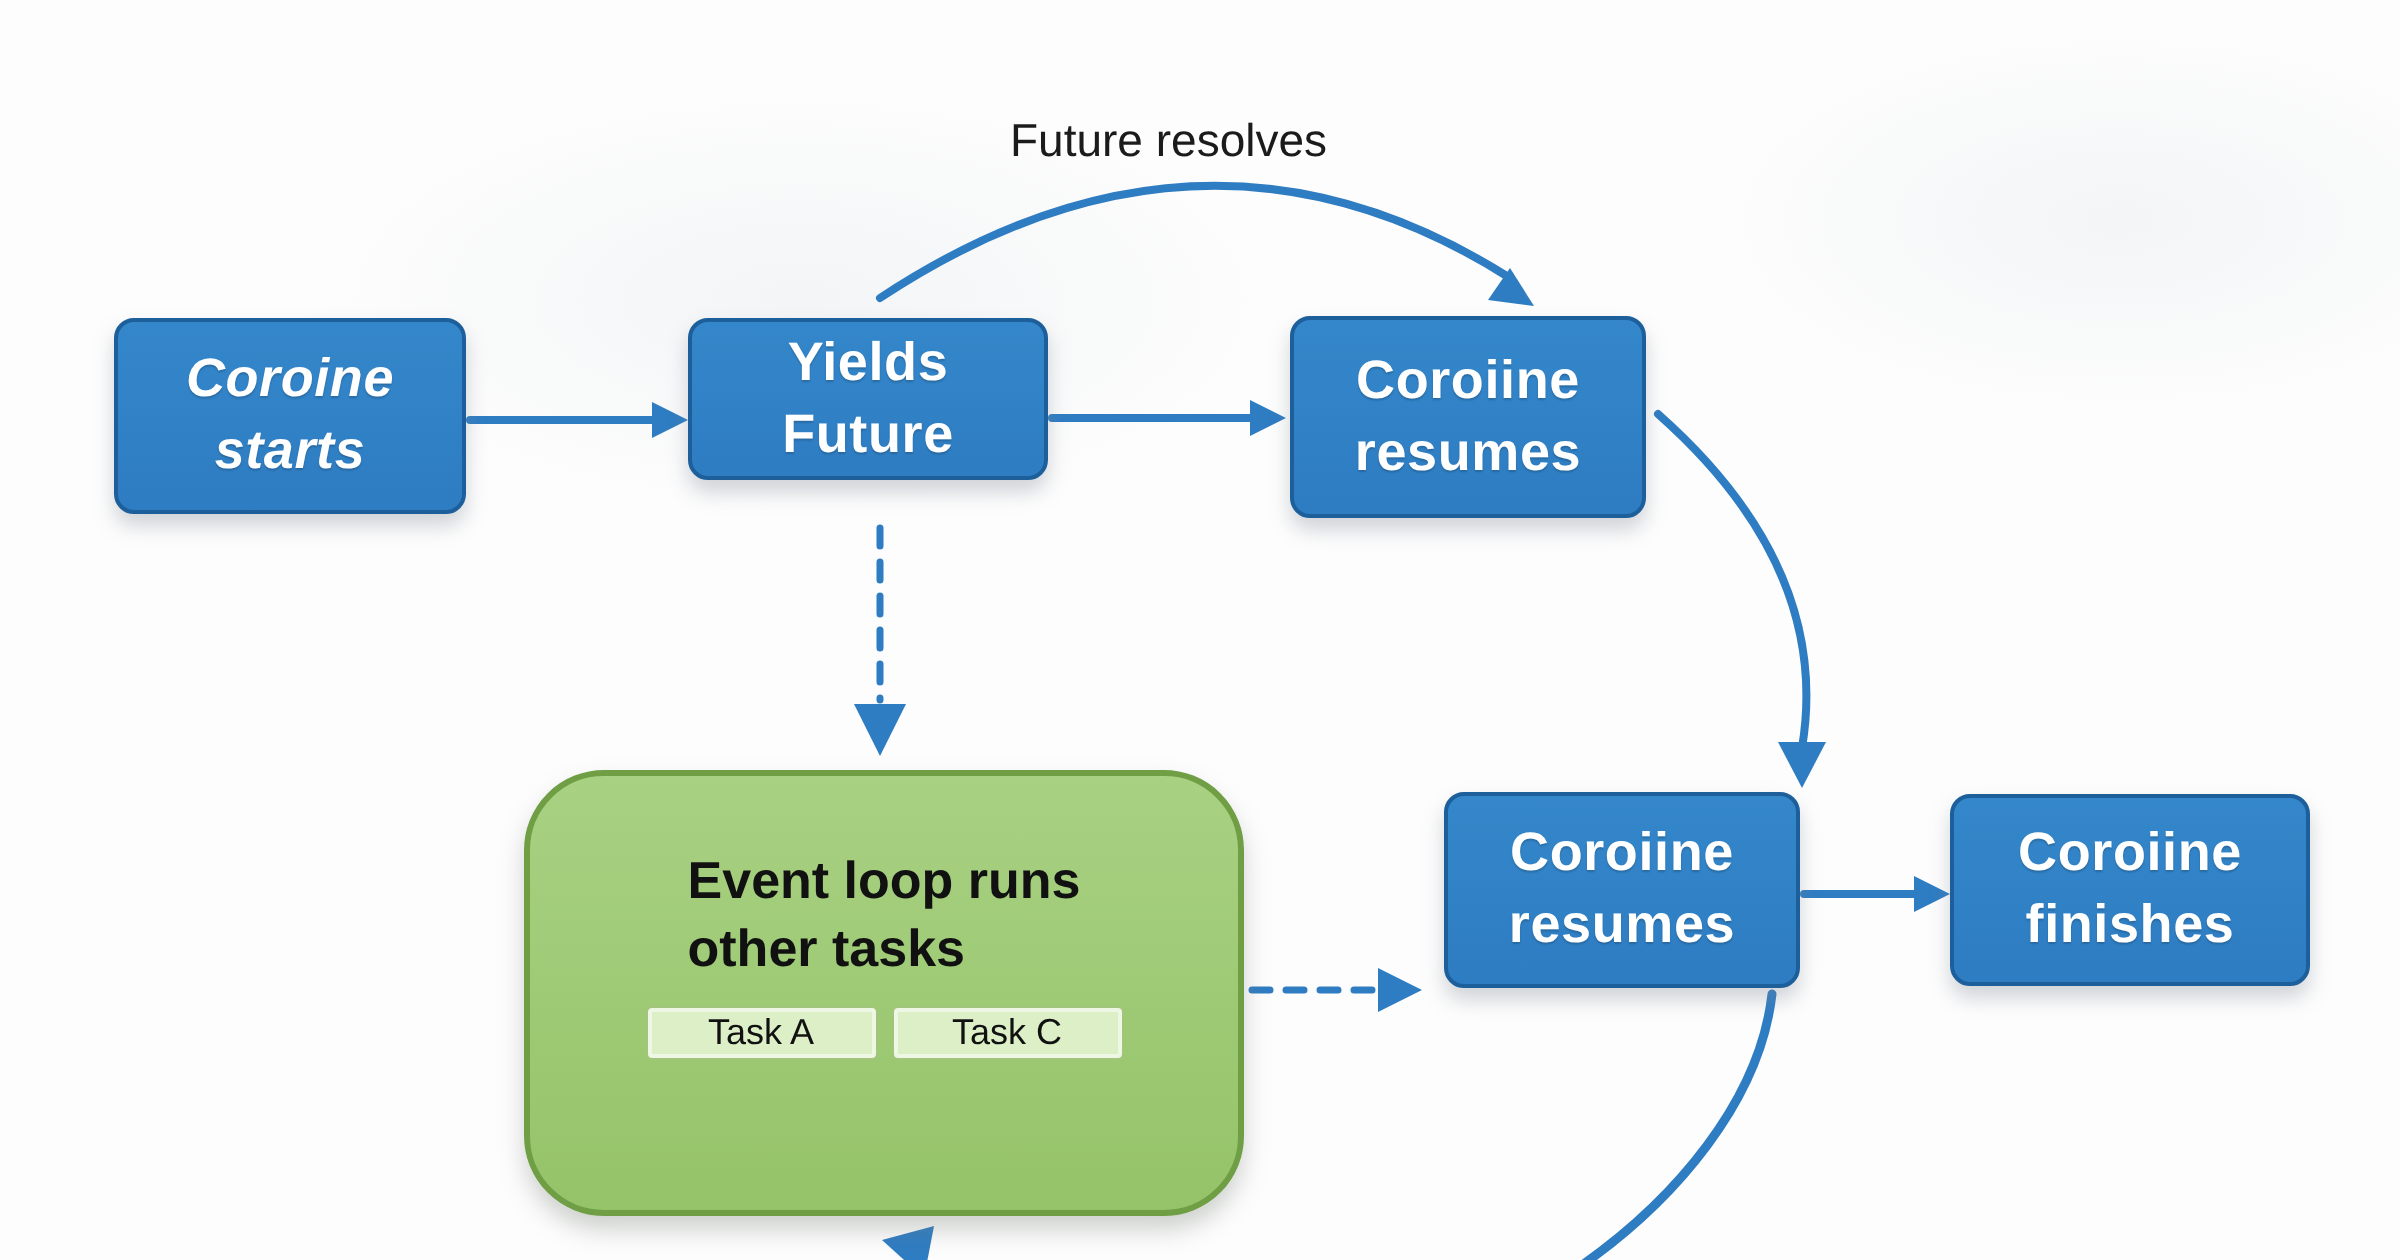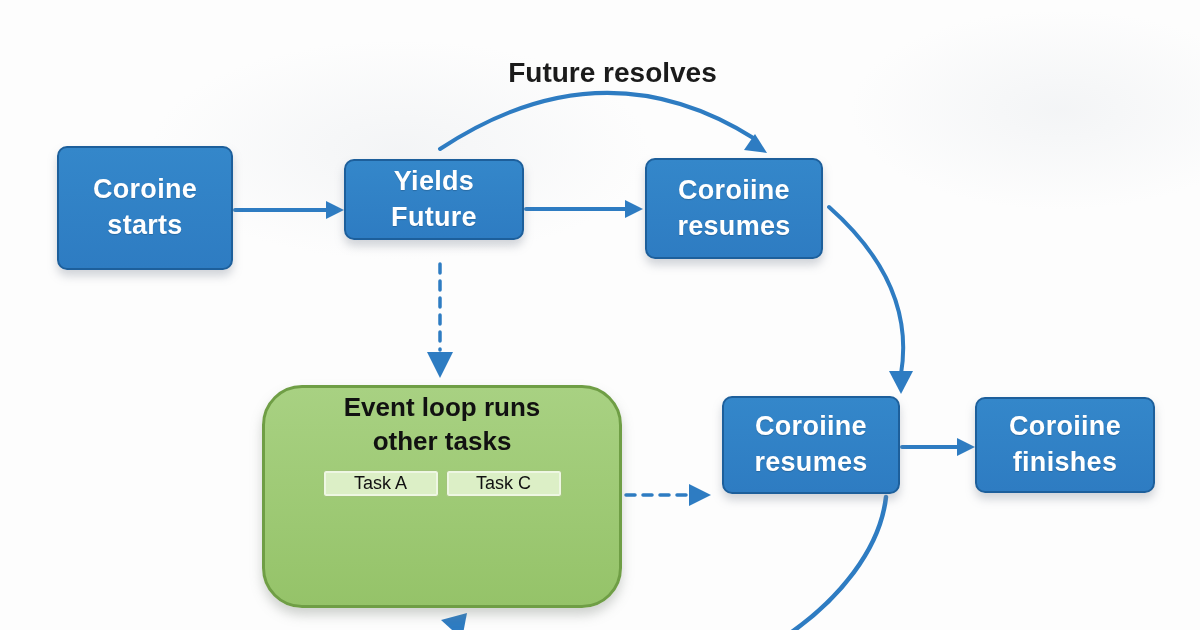--- a/index.html
+++ b/index.html
@@ -62,53 +62,52 @@
     line-height: 1.32;
     letter-spacing: .3px;
     display: flex;
     align-items: center;
     justify-content: center;
     text-align: center;
     white-space: pre-line;
     box-shadow: 0 6px 10px rgba(125,135,148,.35);
     text-shadow: 0 1px 1px rgba(0,0,0,.18);
   }
-  .node-starts   { left: 57px;  top: 146px; width: 176px; height: 124px; }
+  .node-starts   { left: 57px;  top: 159px; width: 176px; height: 98px; font-style: italic; }
   .node-yields   { left: 344px; top: 159px; width: 180px; height: 81px; }
   .node-resumes1 { left: 645px; top: 158px; width: 178px; height: 101px; }
   .node-resumes2 { left: 722px; top: 396px; width: 178px; height: 98px; }
   .node-finishes { left: 975px; top: 397px; width: 180px; height: 96px; }
   .flow-label {
     position: absolute;
     left: 505px; top: 57px;
     width: 215px;
-    text-align: center;
-    font-size: 28px;
-    font-weight: bold;
+    text-align: left;
+    font-size: 23px;
+    font-weight: normal;
     color: #1b1b1b;
   }
   .event-loop {
     position: absolute;
     left: 262px; top: 385px;
     width: 360px; height: 223px;
     background: linear-gradient(180deg, var(--green-fill-light), var(--green-fill));
     border: 3px solid var(--green-border);
     border-radius: 40px;
     box-shadow: 0 7px 12px rgba(120,130,120,.35);
     display: flex;
     flex-direction: column;
     align-items: center;
   }
   .event-loop-title {
-    margin-top: 2px;
+    margin-top: 35px;
     font-size: 26px;
     font-weight: bold;
     color: var(--text-dark);
     line-height: 1.32;
-    text-align: center;
     white-space: pre-line;
   }
   .task-list {
     margin-top: 11px;
     display: flex;
     flex-direction: row;
     gap: 7px;
     align-items: center;
   }
   .task {

